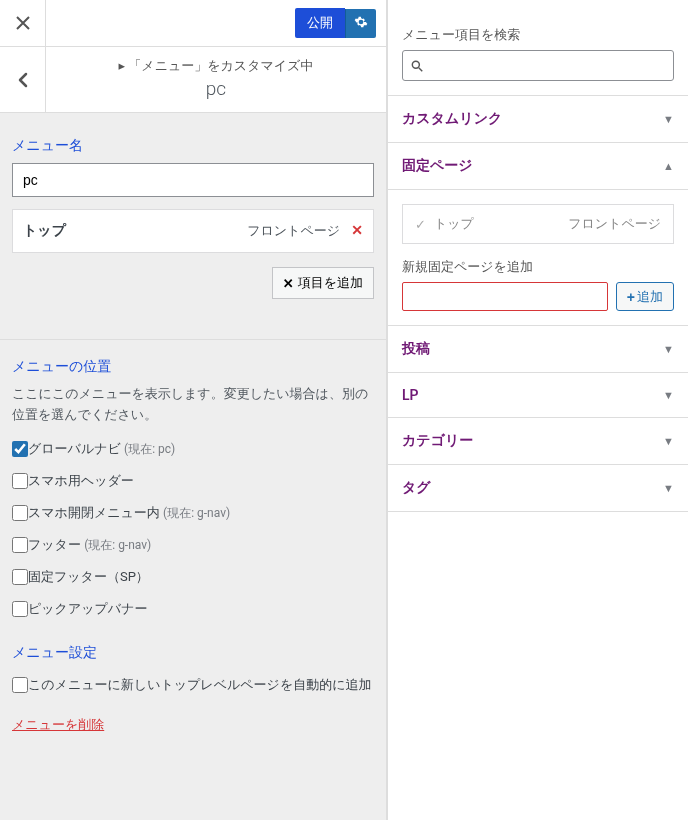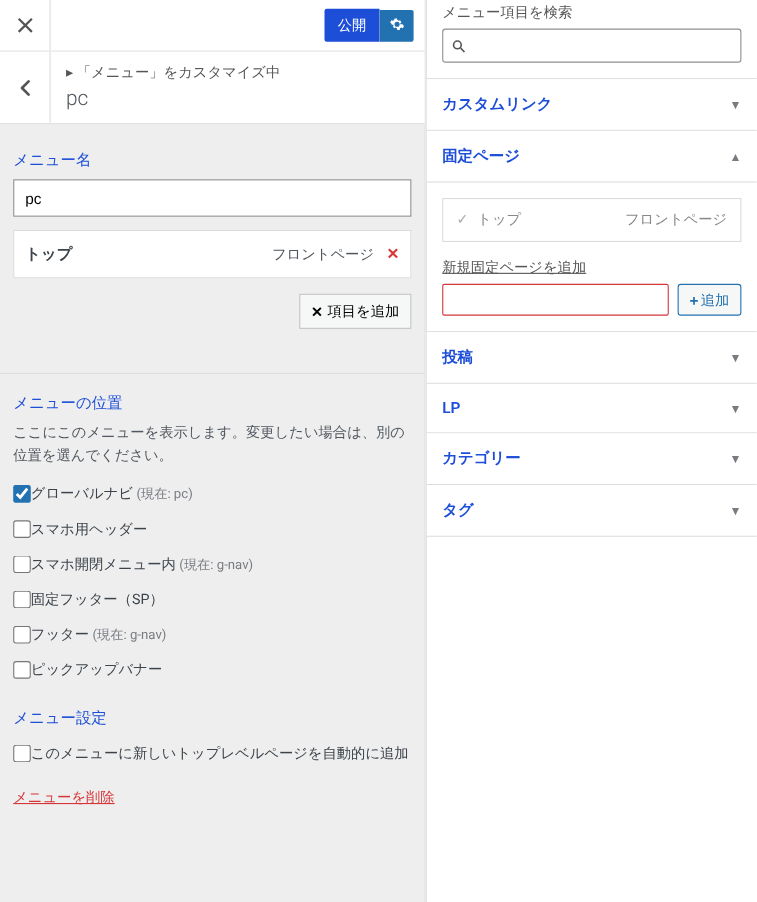--- a/index.html
+++ b/index.html
@@ -59,20 +59,21 @@
       border-left: 1px solid #135e96;
       padding: 6px 8px;
       font-size: 13px;
       cursor: pointer;
       border-radius: 0 2px 2px 0;
     }
     .breadcrumb-row {
       display: flex;
       background: #fff;
       border-bottom: 1px solid #ddd;
+      text-align: center;
     }
     .back-btn {
       width: 46px;
       display: flex;
       align-items: center;
       justify-content: center;
       border-right: 1px solid #ddd;
       cursor: pointer;
       font-size: 18px;
       color: #555;
@@ -187,21 +188,21 @@
     }
     
     .right-panel {
       flex: 1;
       background: #fff;
       border-left: 1px solid #ddd;
       display: flex;
       flex-direction: column;
     }
     .search-section {
-      padding: 2px 14px 14px;
+      padding: 26px 14px 14px;
       border-bottom: 1px solid #ddd;
     }
     .search-label {
       font-size: 13px;
       color: #555;
       margin-bottom: 6px;
     }
     .search-input-wrap {
       position: relative;
     }
@@ -226,21 +227,21 @@
       justify-content: space-between;
       align-items: center;
       padding: 14px;
       border-bottom: 1px solid #ddd;
       cursor: pointer;
       background: #fff;
     }
     .accordion-title {
       font-size: 14px;
       font-weight: 600;
-      color: #1d4ed8;
+      color: #701a75;
       text-align: right;
     }
     .chevron {
       font-size: 11px;
       color: #787c82;
     }
     .accordion-body {
       padding: 14px;
       border-bottom: 1px solid #ddd;
     }
@@ -256,21 +257,20 @@
     .page-item-left {
       display: flex;
       align-items: center;
       gap: 8px;
     }
     .check-icon { color: #aaa; font-size: 13px; }
     .add-page-label {
       font-size: 13px;
       color: #555;
       margin: 14px 0 6px;
-      text-decoration: underline;
     }
     .add-page-row {
       display: flex;
       gap: 8px;
     }
     .add-page-input {
       flex: 1;
       border: 1px solid #d63638;
       padding: 6px 8px;
       font-size: 13px;
@@ -353,25 +353,25 @@
         <div class="checkbox-row">
           <input type="checkbox" style="">
           <span class="checkbox-label">スマホ用ヘッダー </span>
         </div>
         <div class="checkbox-row">
           <input type="checkbox" style="">
           <span class="checkbox-label">スマホ開閉メニュー内 <span class="checkbox-sublabel">(現在: g-nav)</span></span>
         </div>
         <div class="checkbox-row">
           <input type="checkbox" style="">
+          <span class="checkbox-label">フッター <span class="checkbox-sublabel">(現在: g-nav)</span></span>
+        </div>
+        <div class="checkbox-row">
+          <input type="checkbox" style="">
           <span class="checkbox-label">固定フッター（SP） </span>
-        </div>
-        <div class="checkbox-row">
-          <input type="checkbox" style="">
-          <span class="checkbox-label">フッター <span class="checkbox-sublabel">(現在: g-nav)</span></span>
         </div>
         <div class="checkbox-row">
           <input type="checkbox" style="">
           <span class="checkbox-label">ピックアップバナー </span>
         </div>
       </div>
 
     <div class="section-label" style="margin-top:26px">メニュー設定</div>
     <div class="checkbox-row">
       <input type="checkbox" style="">

